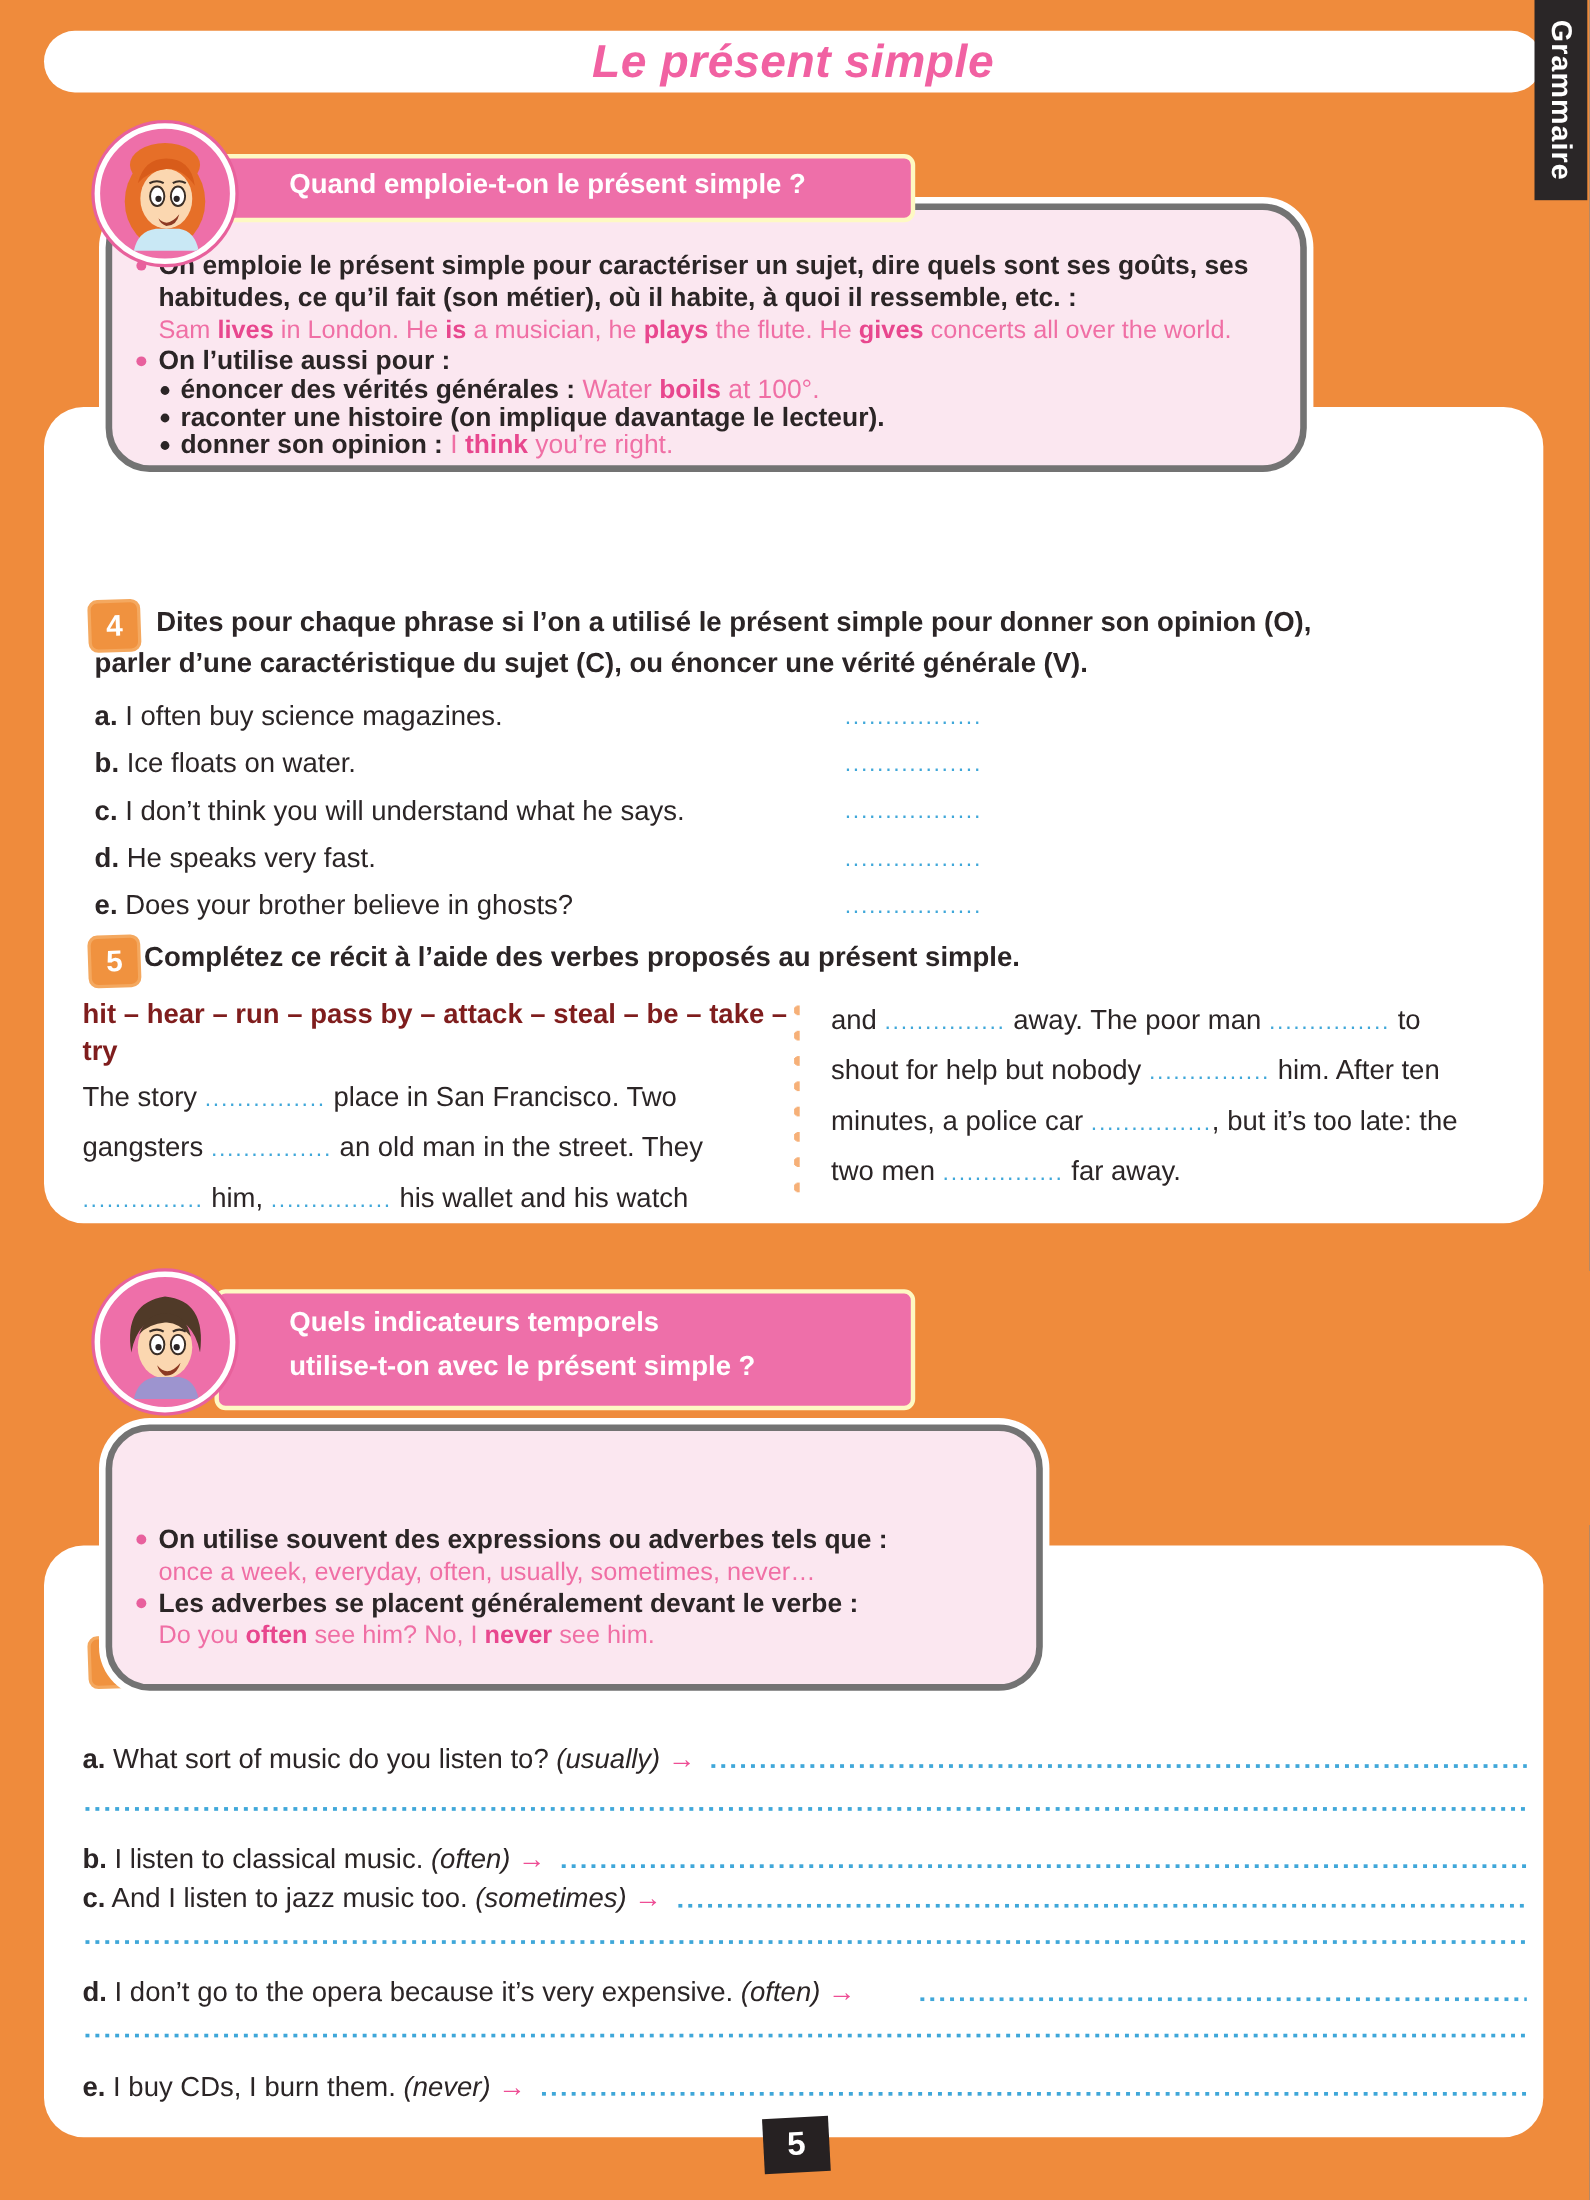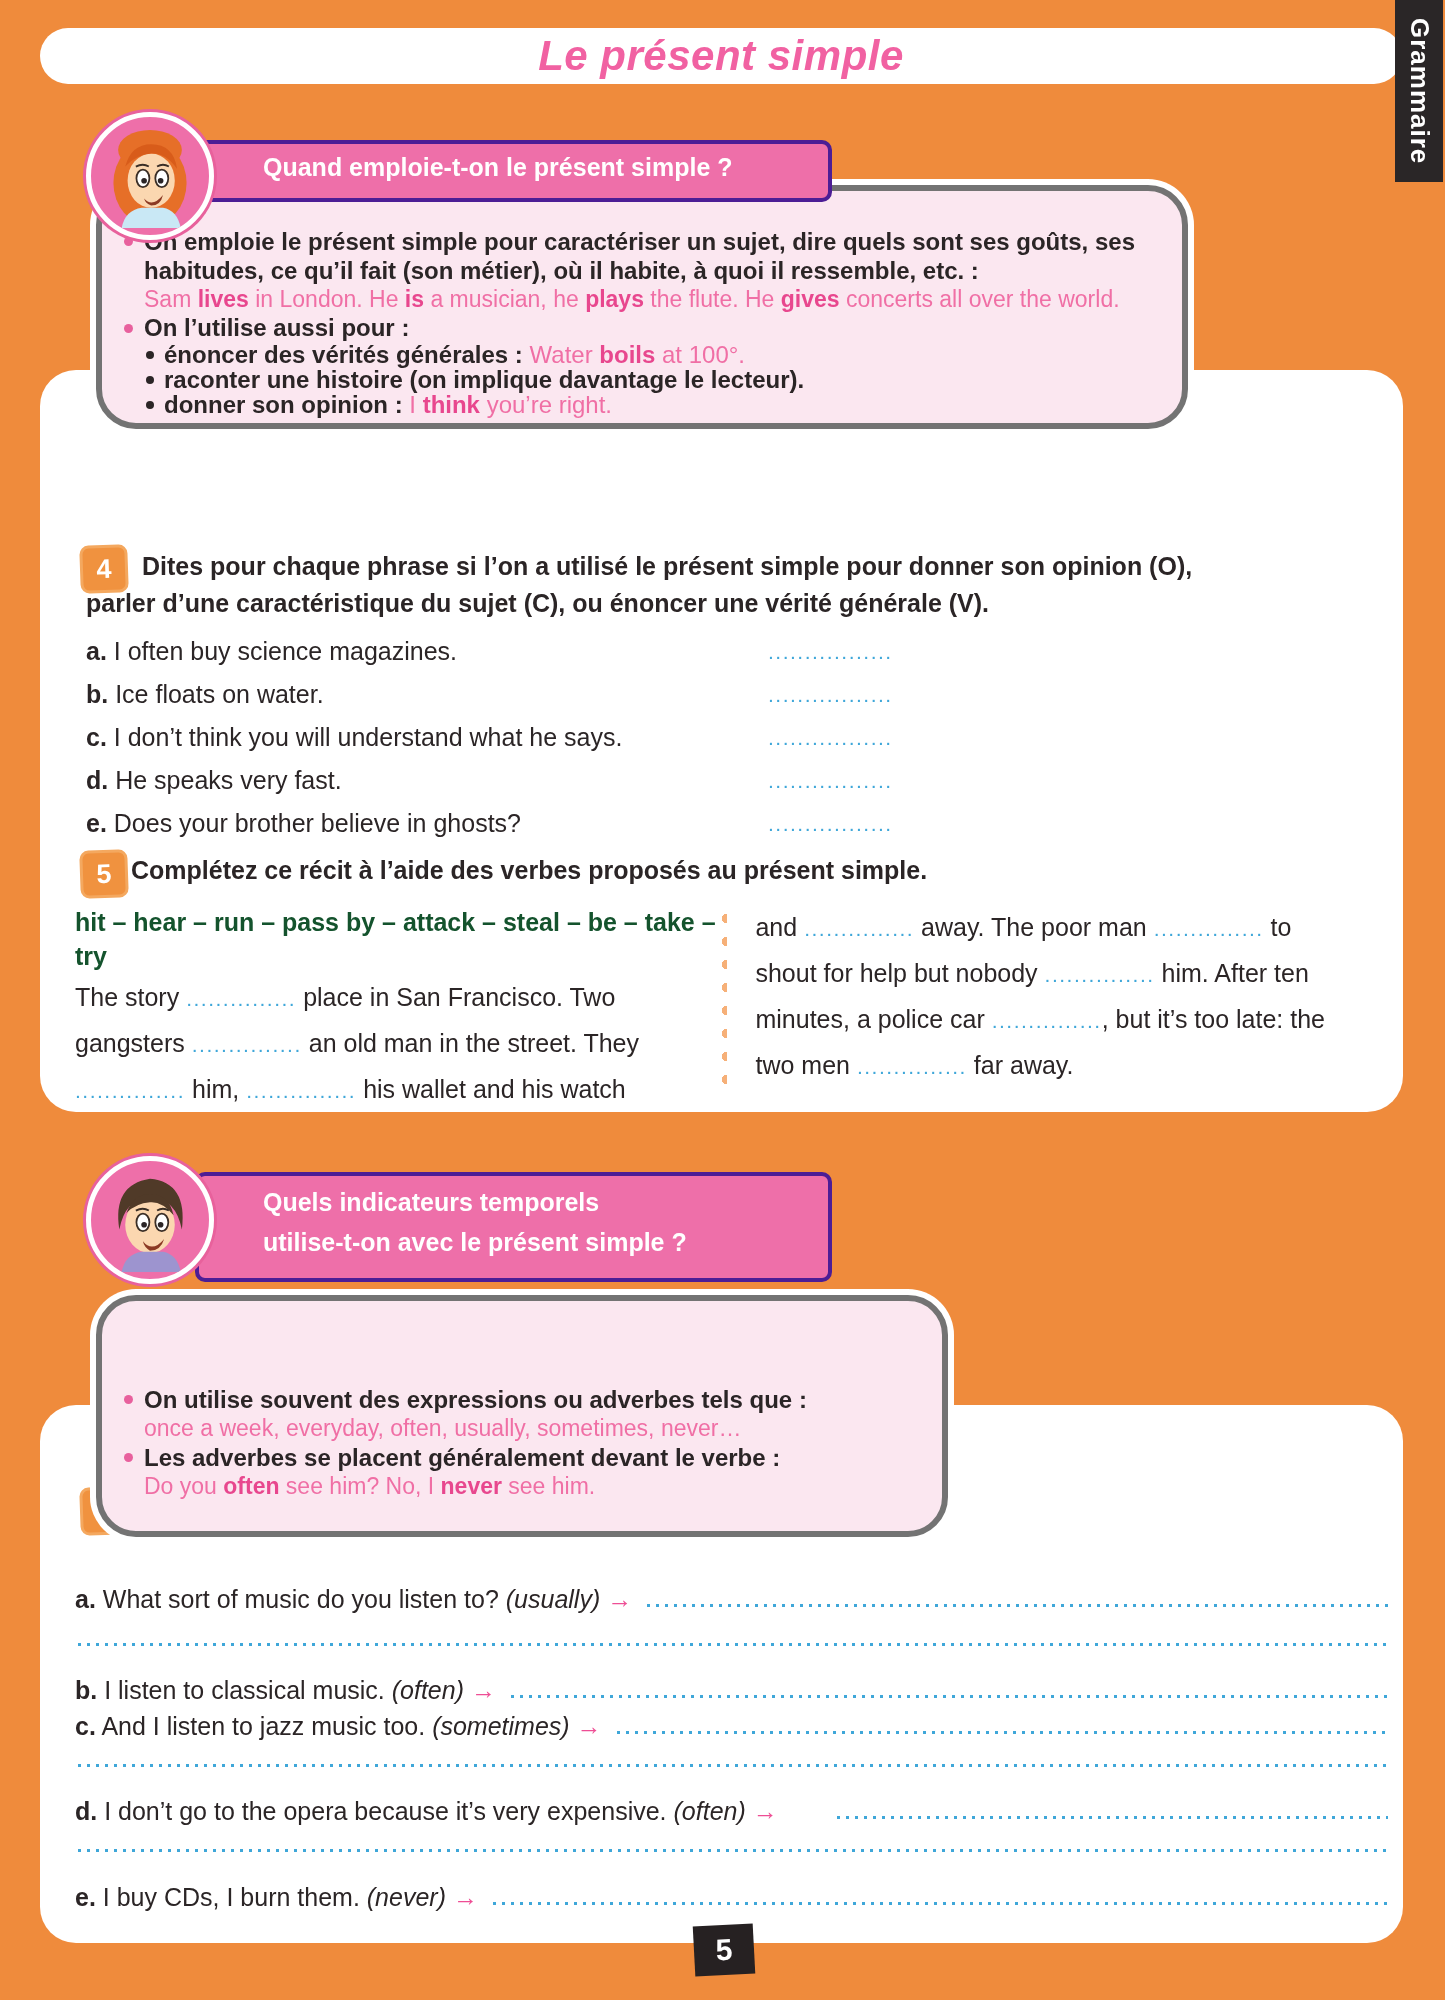--- a/index.html
+++ b/index.html
@@ -27,21 +27,21 @@
   .panel1{left:40px;top:370px;width:1363px;height:742px;}
   .panel2{left:40px;top:1405px;width:1363px;height:538px;}
   
   .lesson-box{
     position:absolute;background:#FBE7F0;border:6px solid #737373;border-radius:40px;
     box-shadow:0 0 0 6px #fff;z-index:3;margin-left:16px;
   }
   .box1{left:80px;top:185px;width:1080px;height:232px;}
   .box2{left:80px;top:1295px;width:840px;height:230px;}
   .lesson-banner{
-    position:absolute;background:#EE6FA9;border:4px solid #4c1d95;border-radius:10px;
+    position:absolute;background:#EE6FA9;border:4px solid #fef9c3;border-radius:10px;
     color:#fff;font-weight:700;z-index:4;
   }
   .banner1{left:195px;top:140px;width:565px;height:54px;font-size:25px;line-height:46px;padding-left:64px;}
   .banner2{left:195px;top:1172px;width:565px;height:96px;font-size:25px;line-height:40px;padding:6px 0 0 64px;}
   .avatar{
     position:absolute;width:118px;height:118px;border-radius:50%;
     background:#EE6FA9;border:5px solid #fff;box-shadow:0 0 0 3px #E8619C;z-index:5;overflow:hidden;
   }
   .avatar1{left:86px;top:112px;}
   .avatar2{left:86px;top:1156px;}
@@ -76,21 +76,21 @@
   .it-dots{position:absolute;left:682px;top:0;color:#3FA7D9;letter-spacing:1.5px;font-size:21px;}
   .ex5{left:75px;top:852px;width:1250px;}
   .ex5-cols{display:flex;margin-top:12px;}
   .ex5-left{width:632px;padding-top:4px;}
   .ex5-right{width:645px;padding-top:4px;}
   .col-divider{
     width:10px;height:182px;margin:6px 28px 0 14px;
     background-image:radial-gradient(circle 4.5px,#F6B078 95%,transparent 100%);
     background-size:10px 23px;background-repeat:repeat-y;
   }
-  .wordbank{color:#14532d;font-weight:700;font-size:25px;line-height:34px;margin-bottom:2px;width:660px;}
+  .wordbank{color:#7f1d1d;font-weight:700;font-size:25px;line-height:34px;margin-bottom:2px;width:660px;}
   .story-line{font-size:25px;line-height:45px;white-space:nowrap;}
   .ex6{left:75px;top:1492px;width:1315px;height:450px;}
   .ex6-abs{position:absolute;left:0;right:0;}
   .ex6-row{display:flex;align-items:flex-end;font-size:25px;line-height:34px;text-align:right;}
   .ex6-text{white-space:nowrap;}
   .dotfill{
     flex:1;height:5px;margin:0 2px 8px 12px;
     background-image:radial-gradient(circle 2px,#3FA7D9 95%,transparent 100%);
     background-size:9px 5px;background-repeat:repeat-x;
   }

